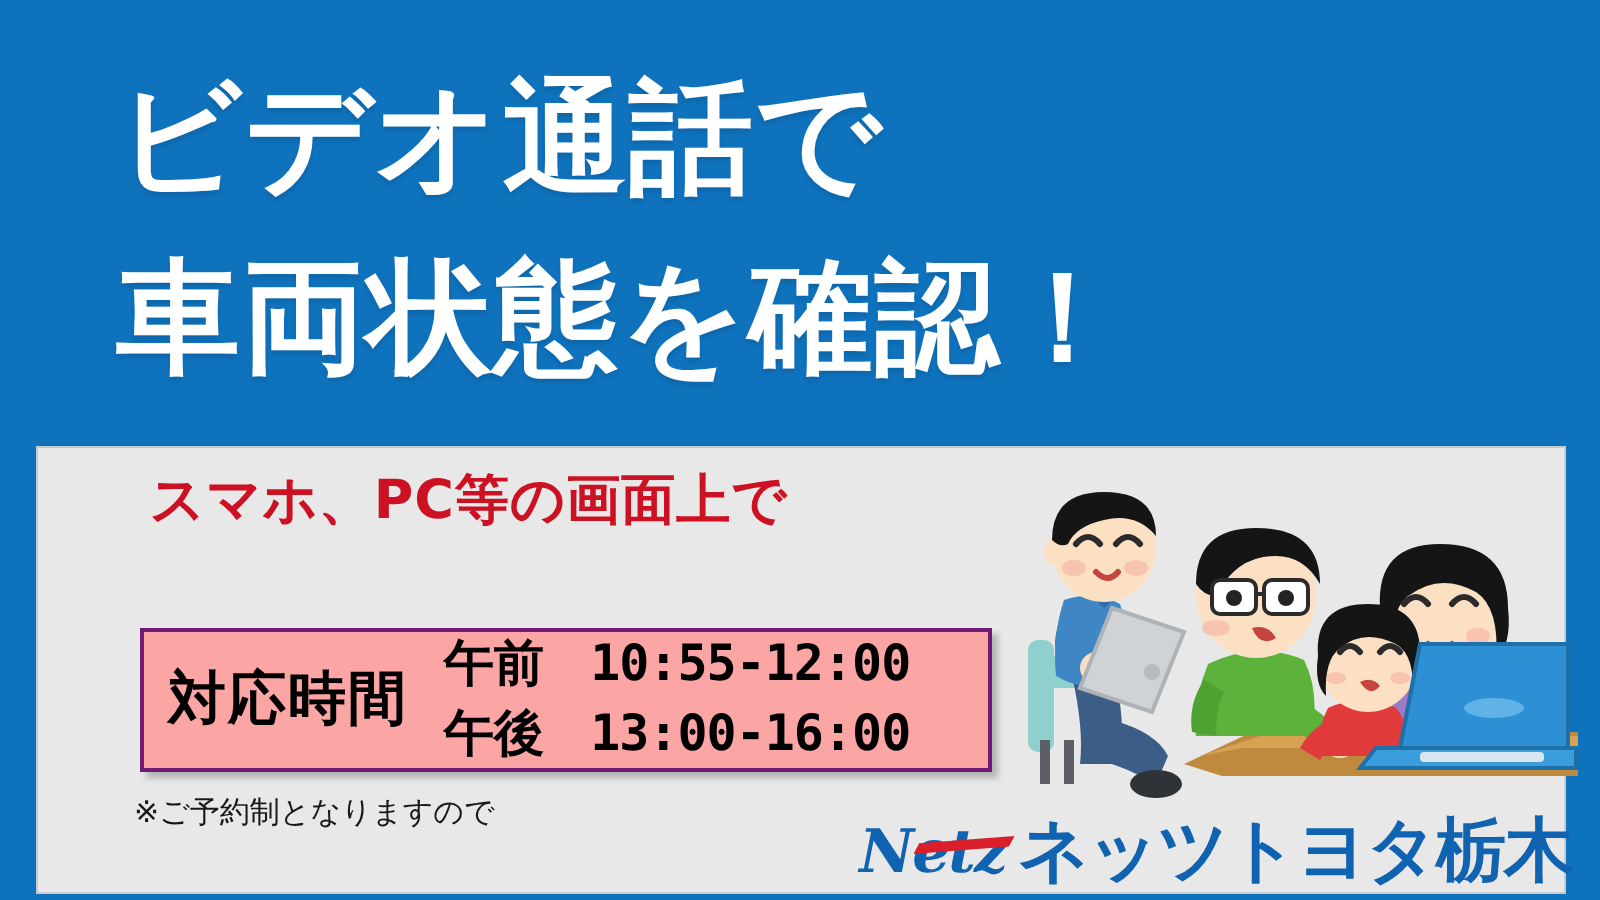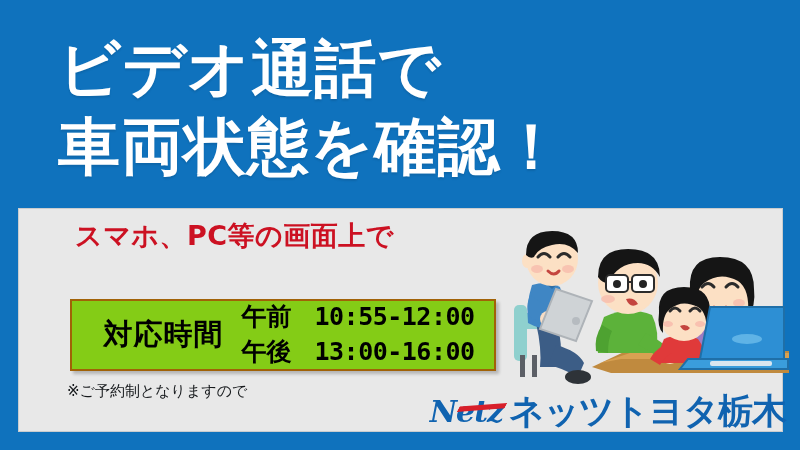--- a/index.html
+++ b/index.html
@@ -36,27 +36,27 @@
     color: #ffffff;
     font-family: "DejaVu Sans", "Liberation Sans", sans-serif;
     font-weight: 700;
     font-size: 62px;
     letter-spacing: 1px;
     line-height: 1;
     white-space: nowrap;
     text-shadow: 0 2px 2px rgba(0,0,0,0.10);
   }
   .headline-line-1 { top: 38px; }
-  .headline-line-2 { top: 116px; }
+  .headline-line-2 { top: 128px; }
 
   
   .panel {
     position: absolute;
     left: 18px;
-    top: 208px;
+    top: 223px;
     width: 765px;
     height: 224px;
     background: #e8e8e8;
     border: 1px solid #c9ccce;
     box-sizing: border-box;
   }
 
   
   .lead {
     position: absolute;
@@ -72,27 +72,26 @@
   }
   .lead div { margin: 0; padding: 0; }
 
   
   .hours-box {
     position: absolute;
     left: 51px;
     top: 90px;
     width: 426px;
     height: 72px;
-    background: #84cc16;
-    border: 2px solid #a16207;
+    background: #fca5a5;
+    border: 2px solid #701a75;
     box-sizing: border-box;
     box-shadow: 3px 3px 3px rgba(0,0,0,0.22);
     display: flex;
     align-items: center;
-    justify-content: center;
   }
   .hours-label {
     font-family: "DejaVu Sans", "Liberation Sans", sans-serif;
     font-weight: 700;
     font-size: 29px;
     color: #000000;
     letter-spacing: 1px;
     padding-left: 12px;
     white-space: nowrap;
   }

